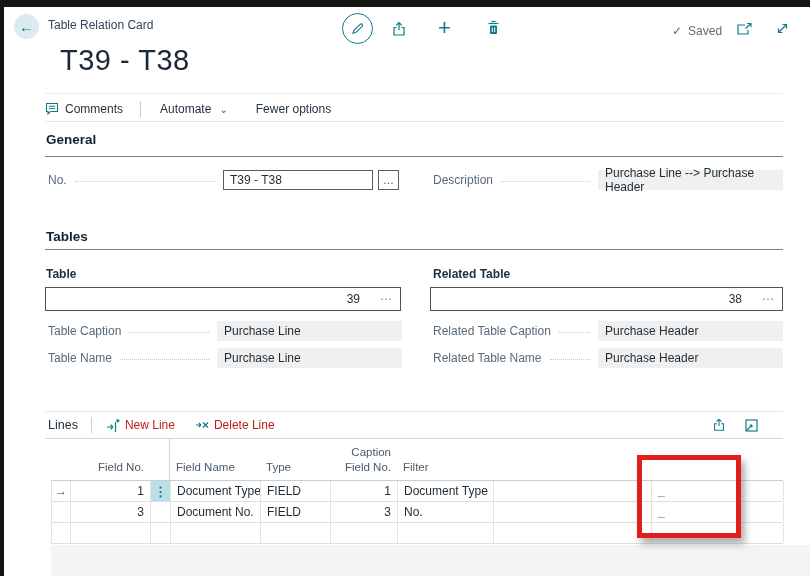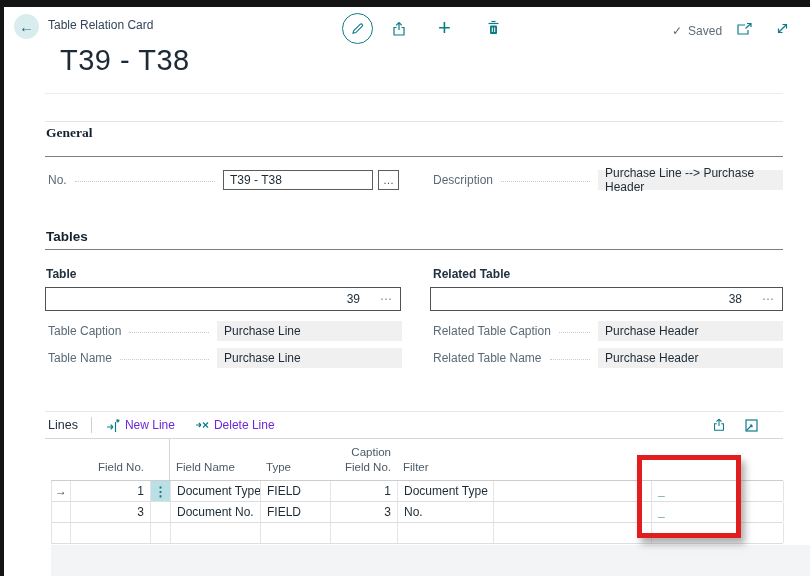--- a/index.html
+++ b/index.html
@@ -53,21 +53,21 @@
   .group-label { font-size:12px; font-weight:bold; color:#22313d; }
   .num-input { height:24px; border:1px solid #515151; background:#fff; display:flex; align-items:center;
     justify-content:flex-end; gap:20px; padding:0 8px; font-size:12px; color:#1d2b36; }
   .num-ellipsis { color:#8a8a8a; font-size:12px; }
 
   
   .lines-band { left:45px; top:411px; width:738px; height:28px; border-top:1px solid #e8e8e8;
     border-bottom:1px solid #d6d6d6; display:flex; align-items:center; }
   .lines-caption { font-size:12.5px; color:#22313d; margin-left:3px; }
   .band-sep { width:1px; height:16px; background:#cfcfcf; margin:0 14px 0 13px; }
-  .band-btn { display:flex; align-items:center; gap:5px; font-size:12px; color:#6d28d9; cursor:pointer; }
+  .band-btn { display:flex; align-items:center; gap:5px; font-size:12px; color:#b91c1c; cursor:pointer; }
   .band-right { margin-left:auto; display:flex; align-items:center; gap:17px; margin-right:24px; }
 
   
   .grid { left:51px; top:438px; width:732px; font-size:12px; }
   .grid-cols { display:grid; grid-template-columns:19px 80px 20px 90px 70px 67px 96px 158px 132px; }
   .grid-header { height:43px; border-bottom:1px solid #cdcdcd; }
   .gh-cell { display:flex; align-items:flex-end; padding:0 6px 6px; color:#4a5a68; font-size:11.5px; line-height:1.25; }
   .gh-right { justify-content:flex-end; text-align:right; }
   .gh-menu { border-right:1px solid #d6d6d6; }
   .grid-body { border-left:1px solid #e4e4e4; }
@@ -152,24 +152,43 @@
         <path d="M7.5 3.5 H11.5 V7.5" fill="none" stroke="#0e7c87" stroke-width="1.2"></path>
         <path d="M3.5 7.5 V11.5 H7.5" fill="none" stroke="#0e7c87" stroke-width="1.2"></path>
       </svg>
     </span>
   </div>
 
   <div class="abs page-title">T39 - T38</div>
 
   <div class="abs hr" style="left:45px; top:93px; width:738px;"></div>
 
+  <div class="abs action-bar">
+    <div class="action-item">
+      <span>
+        <svg class="icon" width="14" height="14" viewBox="0 0 14 14">
+          <path d="M1.5 1.5 H12.5 V9.5 H5.5 L3 12 V9.5 H1.5 Z" fill="none" stroke="#0e7c87" stroke-width="1.1"></path>
+          <path d="M3.8 4.3 H10.2 M3.8 6.6 H10.2" stroke="#0e7c87" stroke-width="1"></path>
+        </svg>
+      </span>
+      <span>Comments</span>
+    </div>
+    <div class="vsep"></div>
+    <div class="action-item">
+      <span>Automate</span>
+      <span class="chev">⌄</span>
+    </div>
+    <div class="action-item" style="margin-left:28px;">
+      <span>Fewer options</span>
+    </div>
+  </div>
 
   <div class="abs hr" style="left:45px; top:121px; width:738px; background:#e4e4e4;"></div>
 
-  <div class="abs section-heading" style="left:46px; top:125px;font-family:Liberation Serif, serif;">General</div>
+  <div class="abs section-heading" style="left:46px; top:132px;">General</div>
   <div class="abs heading-rule" style="left:45px; top:156px; width:738px;"></div>
 
   <div class="abs field-row" style="left:48px; top:170px; width:351px;">
     <span class="f-label">No.</span>
     <span class="dots"></span>
     <input class="txt-input" value="T39 - T38" style="">
     <div class="assist-btn">
       <span>…</span>
     </div>
   </div>

